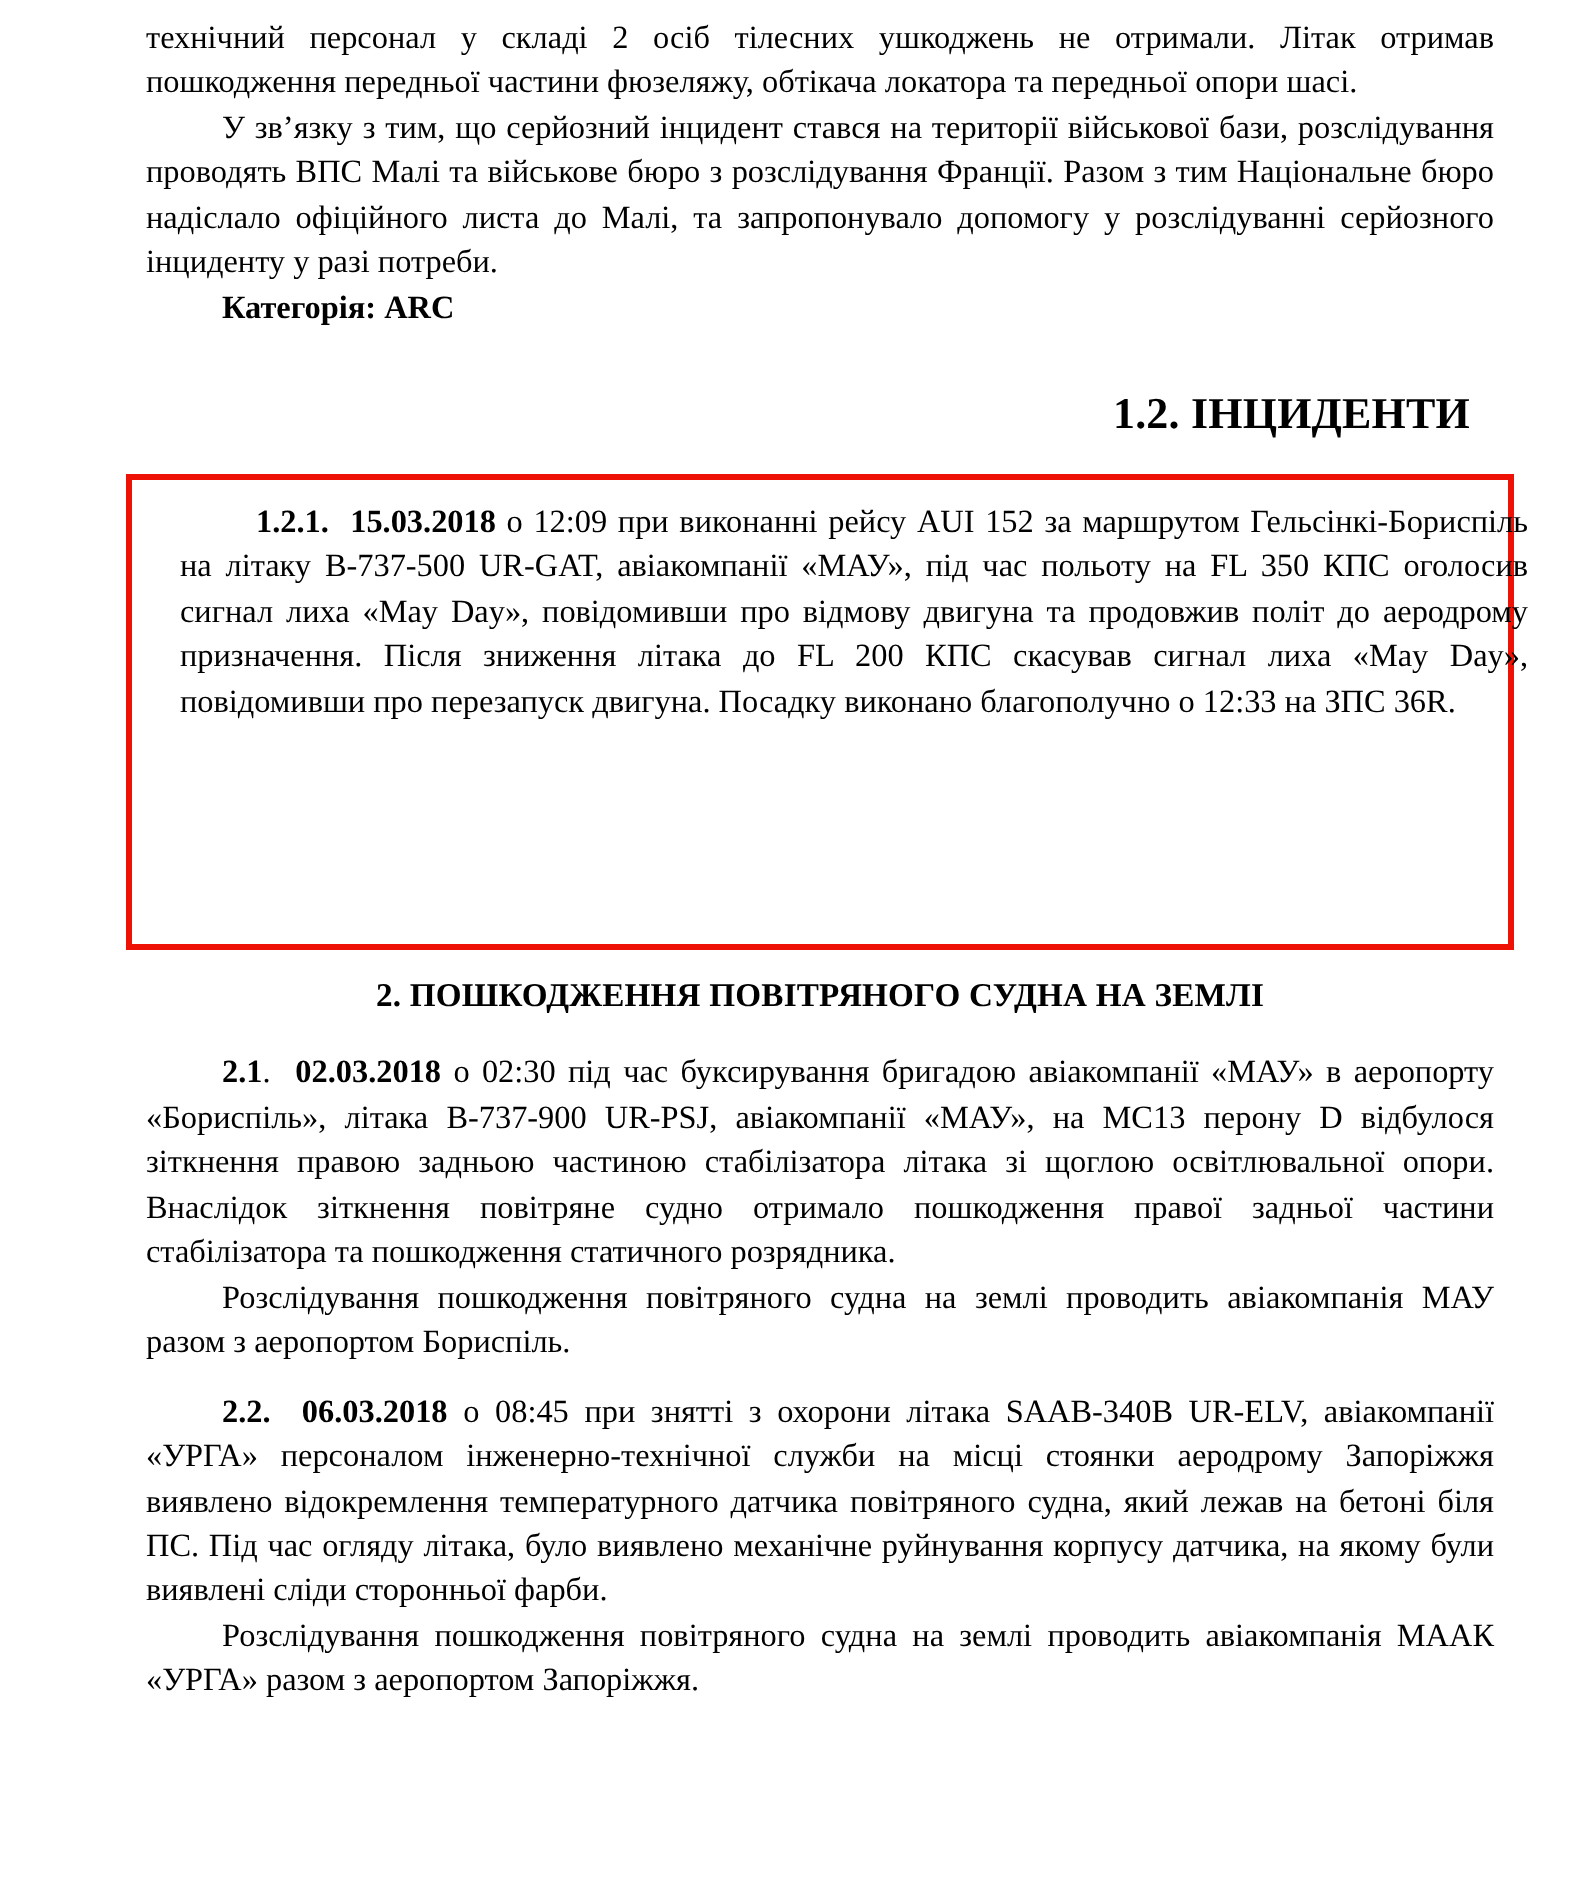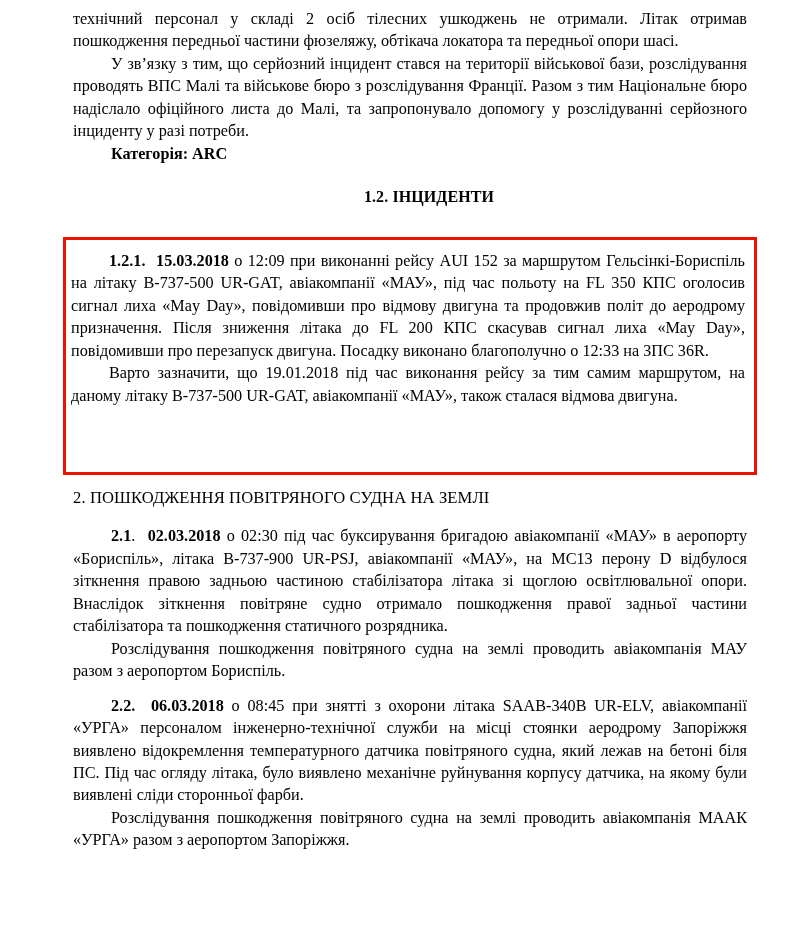--- a/index.html
+++ b/index.html
@@ -42,53 +42,54 @@
     font-size: 16.2px;
     line-height: 22.45px;
     text-indent: 38px;
     text-align: left;
   }
   p.cat .lbl { font-weight: bold; margin-top: 24px; }
   p.cat .val { font-weight: bold; }
 
   
   h2.subhead {
-    margin: 2px;
-    font-size: 16px;
+    margin: 12px;
+    font-size: 22px;
     line-height: 22.45px;
     font-weight: bold;
     text-indent: 38px;
-    text-align: center;
+    text-align: right;
     letter-spacing: 0.1px;
   }
   h2.center-head {
     margin: 0;
     font-size: 16.6px;
     line-height: 22.45px;
-    font-weight: normal;
+    font-weight: bold;
+    text-align: center;
     letter-spacing: 0.1px;
   }
   .spacer-sm { height: 12px; }
   .spacer-md { height: 16px; }
   .spacer-lg { height: 19px; }
 
   
   .redbox {
     position: absolute;
     left: 63px;
     top: 237px;
     width: 694px;
     height: 238px;
     border: 3px solid #EE1206;
     box-sizing: border-box;
     pointer-events: none;
   }
   .boxed-block {
     position: absolute;
-    left: 71px;
+    left: 90px;
     top: 250px;
     width: 674px;
   }
   .flow-top { position: absolute; left: 73px; top: 8px; width: 674px; }
   .flow-bottom { position: absolute; left: 73px; top: 487px; width: 674px; }
 
   .b { font-weight: bold; }
 </style>
 </head>
 <body>
@@ -108,21 +109,20 @@
     <div class="spacer-lg"></div>
 
     <h2 class="subhead">1.2. ІНЦИДЕНТИ</h2>
   </div>
 
   <div class="redbox"></div>
 
   <div class="boxed-block">
     <p class="para"><span class="b">1.2.1.</span><span>&nbsp; </span><span class="b">15.03.2018</span><span> </span><span>о 12:09 при виконанні рейсу AUI 152 за маршрутом Гельсінкі-Бориспіль на літаку В-737-500 UR-GAT, авіакомпанії «МАУ», під час польоту на FL 350 КПС оголосив сигнал лиха «May Day», повідомивши про відмову двигуна та продовжив політ до аеродрому призначення. Після зниження літака до FL 200 КПС скасував сигнал лиха «May Day», повідомивши про перезапуск двигуна. Посадку виконано благополучно о 12:33 на ЗПС 36R.</span></p>
 
-    <p class="para">Варто зазначити, що 19.01.2018 під час виконання рейсу за тим самим маршрутом, на даному літаку В-737-500 UR-GAT, авіакомпанії «МАУ», також сталася відмова двигуна.</p>
 
   </div>
 
   <div class="flow-bottom">
 
     <h2 class="center-head">2. ПОШКОДЖЕННЯ ПОВІТРЯНОГО СУДНА НА ЗЕМЛІ</h2>
 
     <div class="spacer-md"></div>
 
     <p class="para"><span class="b">2.1</span><span>.</span><span>&nbsp; </span><span class="b">02.03.2018</span><span> </span><span>о 02:30 під час буксирування бригадою авіакомпанії «МАУ» в аеропорту «Бориспіль», літака В-737-900 UR-PSJ, авіакомпанії «МАУ», на МС13 перону D відбулося зіткнення правою задньою частиною стабілізатора літака зі щоглою освітлювальної опори. Внаслідок зіткнення повітряне судно отримало пошкодження правої задньої частини стабілізатора та пошкодження статичного розрядника.</span></p>

